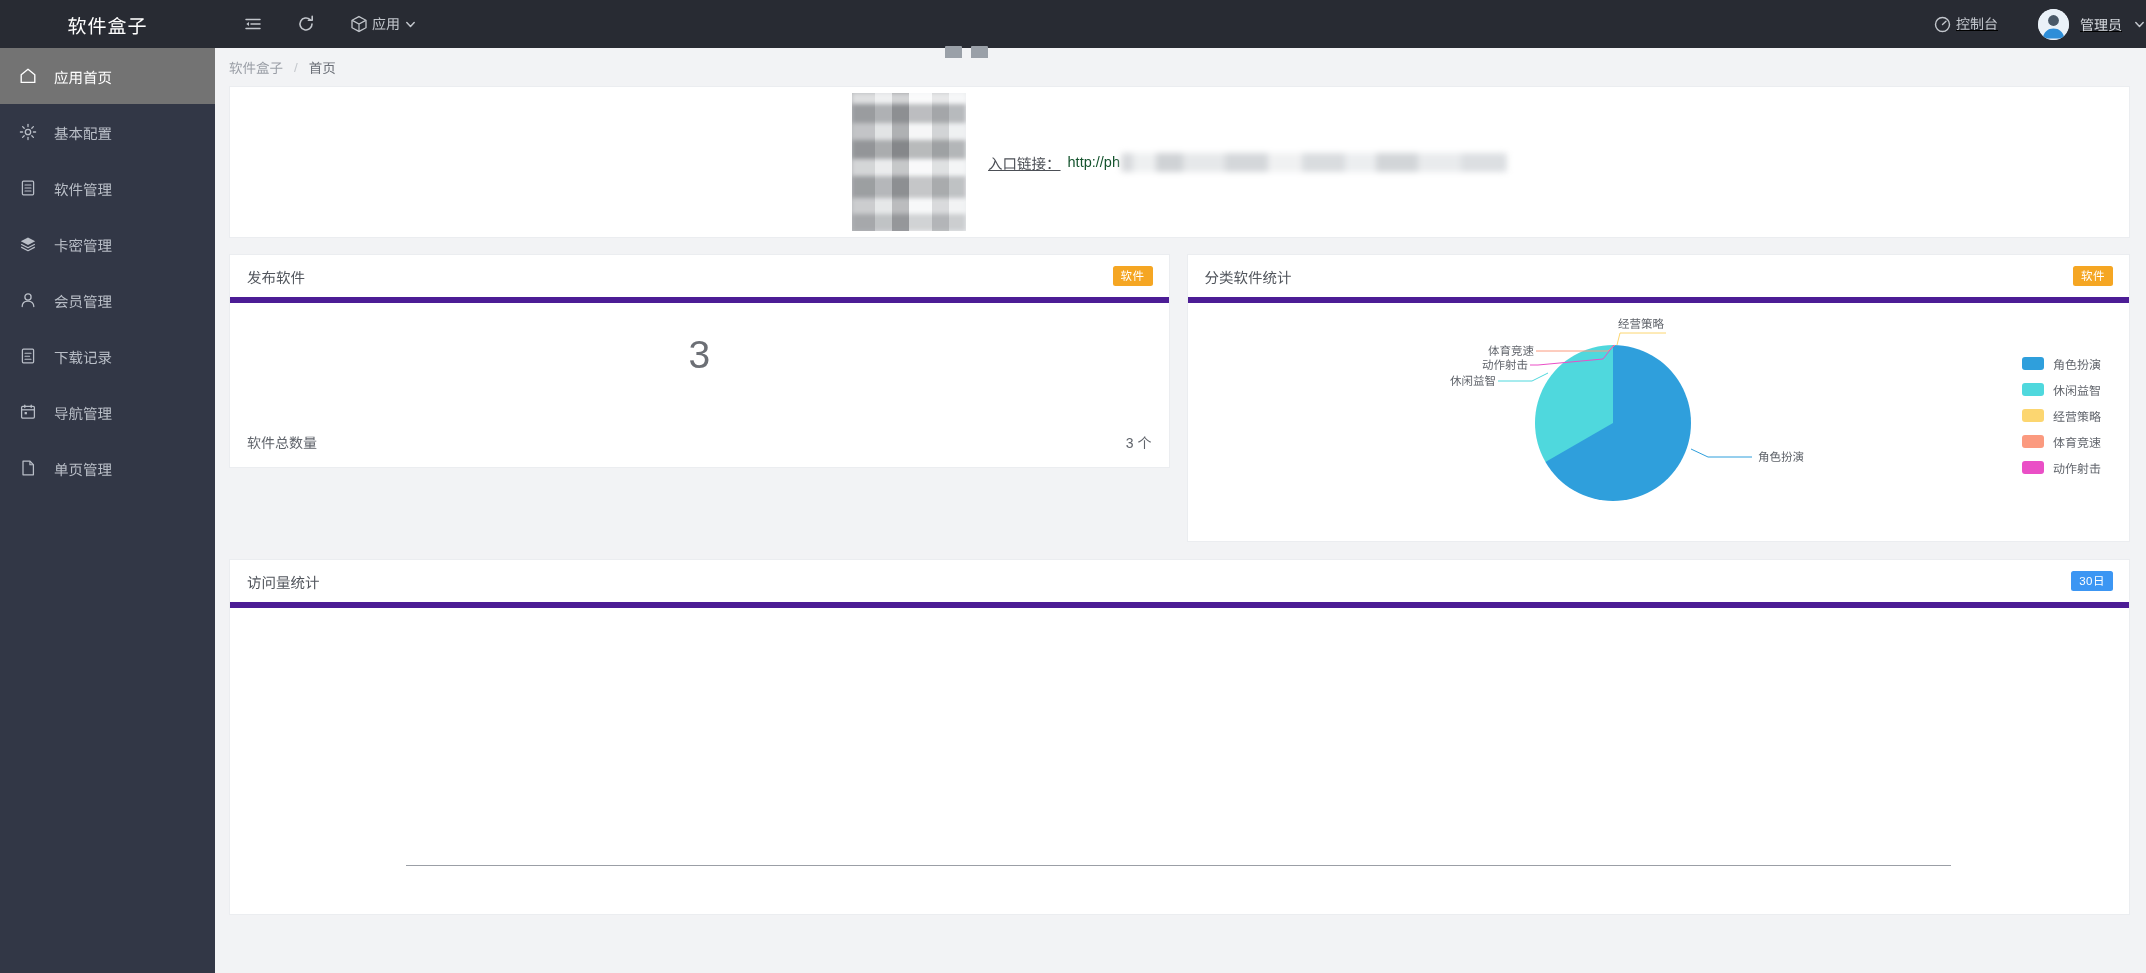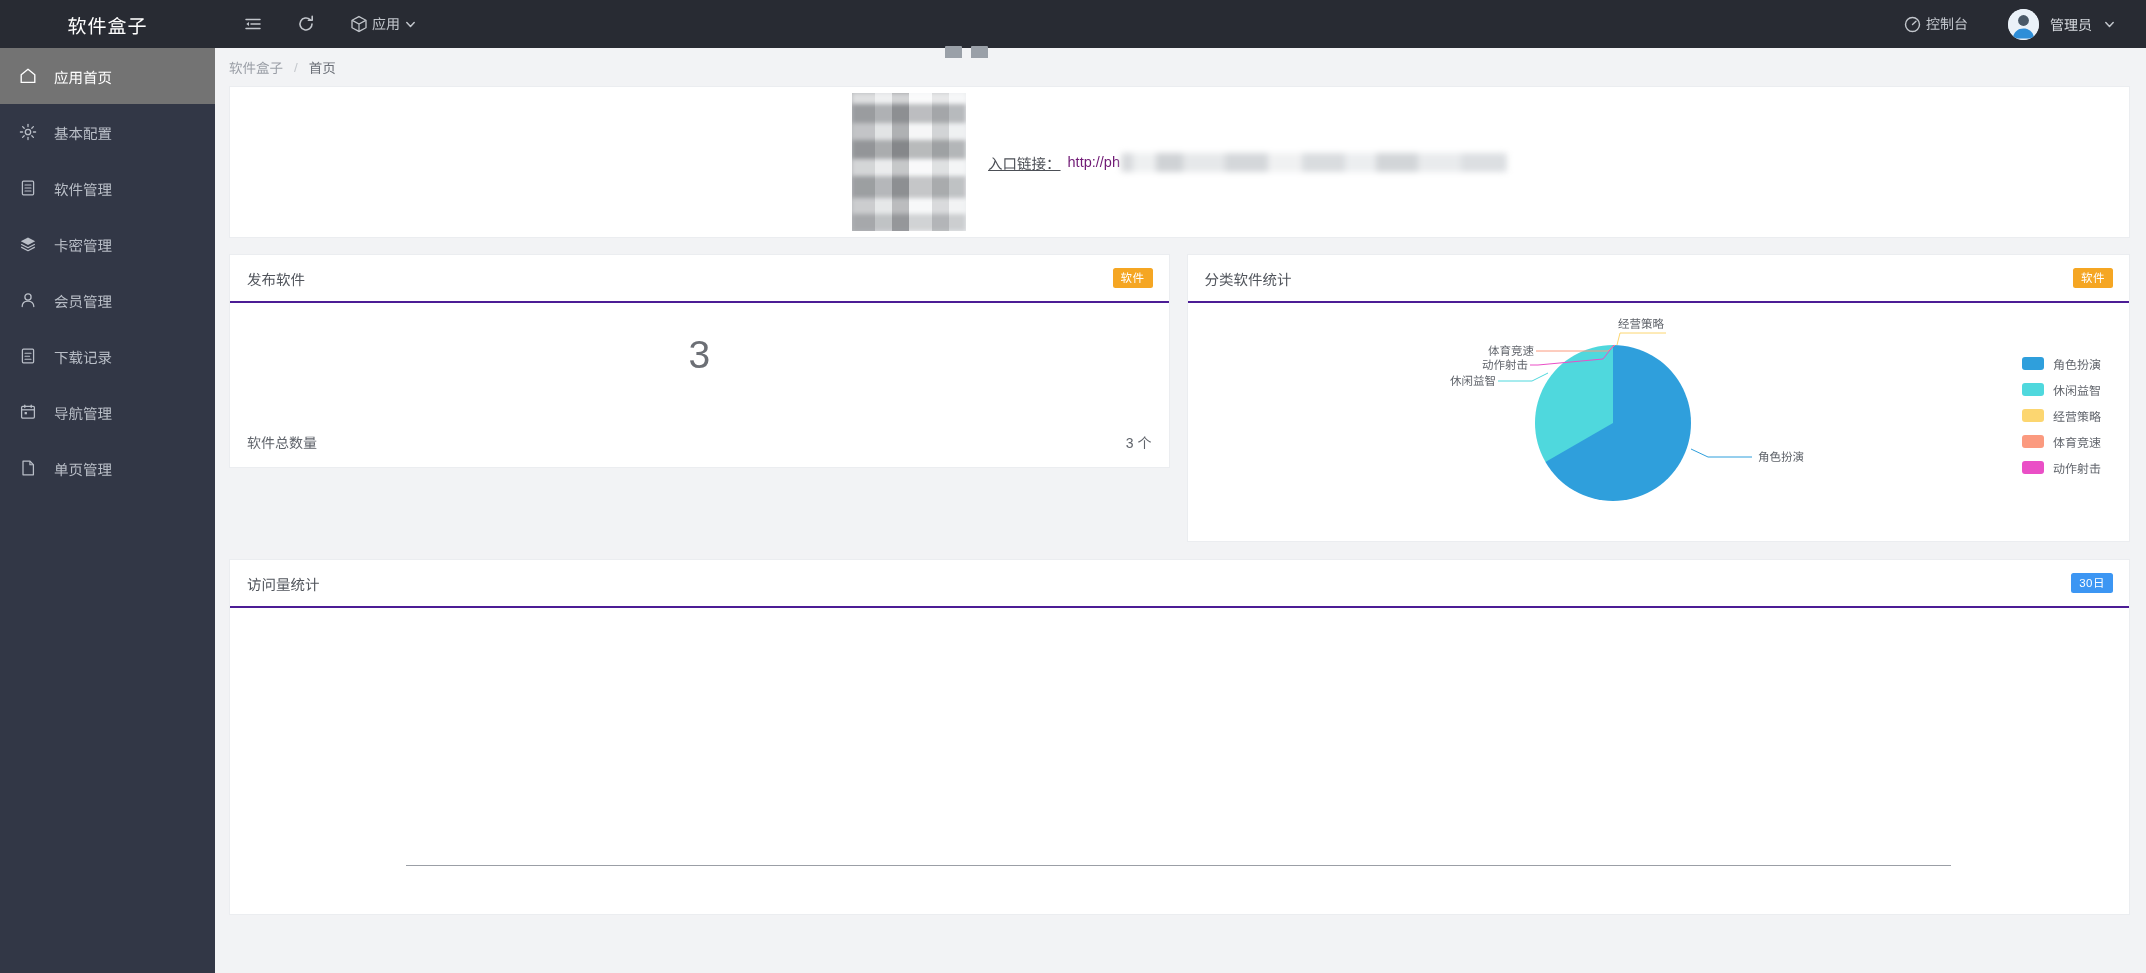--- a/index.html
+++ b/index.html
@@ -22,21 +22,21 @@
     display:flex; align-items:center; justify-content:center;
     background:#282b33;
   }
   #logo-text { color:#ffffff; font-size:19px; letter-spacing:1px; }
   #header-left-tools { display:flex; align-items:center; height:48px; padding-left:28px; gap:30px; }
   .hdr-btn {
     display:flex; align-items:center; gap:4px;
     color:#c2c6cc; font-size:14px; cursor:pointer; line-height:1;
   }
   .hdr-icon { display:inline-flex; align-items:center; justify-content:center; width:19px; height:19px; }
-  #header-right { margin-left:auto; display:flex; align-items:center; height:48px; padding-right:30px; gap:40px; }
+  #header-right { margin-left:auto; display:flex; align-items:center; height:48px; gap:40px;text-decoration:underline; }
   #avatar {
     width:31px; height:31px; border-radius:50%;
     background:#e8eef5; display:flex; align-items:center; justify-content:center;
     overflow:hidden; flex:0 0 31px;
   }
   #user-area { display:flex; align-items:center; gap:11px; color:#d7dadf; font-size:14px; cursor:pointer; }
 
   
   #tab-stubs { position:absolute; top:46px; left:945px; display:flex; gap:9px; z-index:40; }
   .tab-stub { width:17px; height:12px; background:#9aa0a8; border-radius:1px 1px 0 0; }
@@ -80,36 +80,36 @@
     content:""; position:absolute; inset:0;
     background:
       linear-gradient(180deg, rgba(255,255,255,.55) 0 8%, rgba(120,122,126,.45) 8% 22%,
         rgba(255,255,255,.18) 22% 34%, rgba(95,97,101,.40) 34% 48%,
         rgba(255,255,255,.42) 48% 60%, rgba(110,112,116,.35) 60% 76%,
         rgba(255,255,255,.30) 76% 88%, rgba(130,132,136,.30) 88% 100%);
     filter:blur(2px);
   }
   #entry-text { display:flex; align-items:center; font-size:14.5px; color:#4c4f56; white-space:nowrap; }
   #entry-label { color:#4c4f56;text-decoration:underline; }
-  #entry-url-visible { color:#701a75; margin-left:7px; }
+  #entry-url-visible { color:#14532d; margin-left:7px; }
   #entry-url-blur {
     display:inline-block; width:386px; height:19px; margin-left:1px;
     background:linear-gradient(90deg,#d8dadd 0 3%,#eef0f1 3% 9%,#cfd2d5 9% 16%,#e6e8ea 16% 27%,
       #d4d7da 27% 38%,#f0f1f2 38% 47%,#d9dcdf 47% 58%,#eceef0 58% 66%,
       #d2d5d8 66% 77%,#e9ebed 77% 88%,#dcdfe2 88% 100%);
     filter:blur(3px); border-radius:2px; vertical-align:middle;
   }
 
   
   #cards-row { display:flex; gap:17px; padding:0 16px 0 14px; margin-top:16px; }
   #card-publish { width:948px; height:214px; }
   #card-pie { width:951px; height:288px; }
 
   .card-head {
-    height:48px; border-bottom:2px solid #4c1d95;
+    height:48px; border-bottom:6px solid #4c1d95;
     display:flex; align-items:center; padding:0 16px 0 17px;justify-content:flex-end;
   }
   .card-title { font-size:14.5px; color:#51555c; }
   .badge {
     margin-left:auto; font-size:11.5px; color:#ffffff;
     padding:3px 8px; border-radius:2.5px; line-height:1.25; letter-spacing:.5px;
   }
   .badge-soft { background:#f5a623; }
   .badge-blue { background:#3c96f3; }
 

